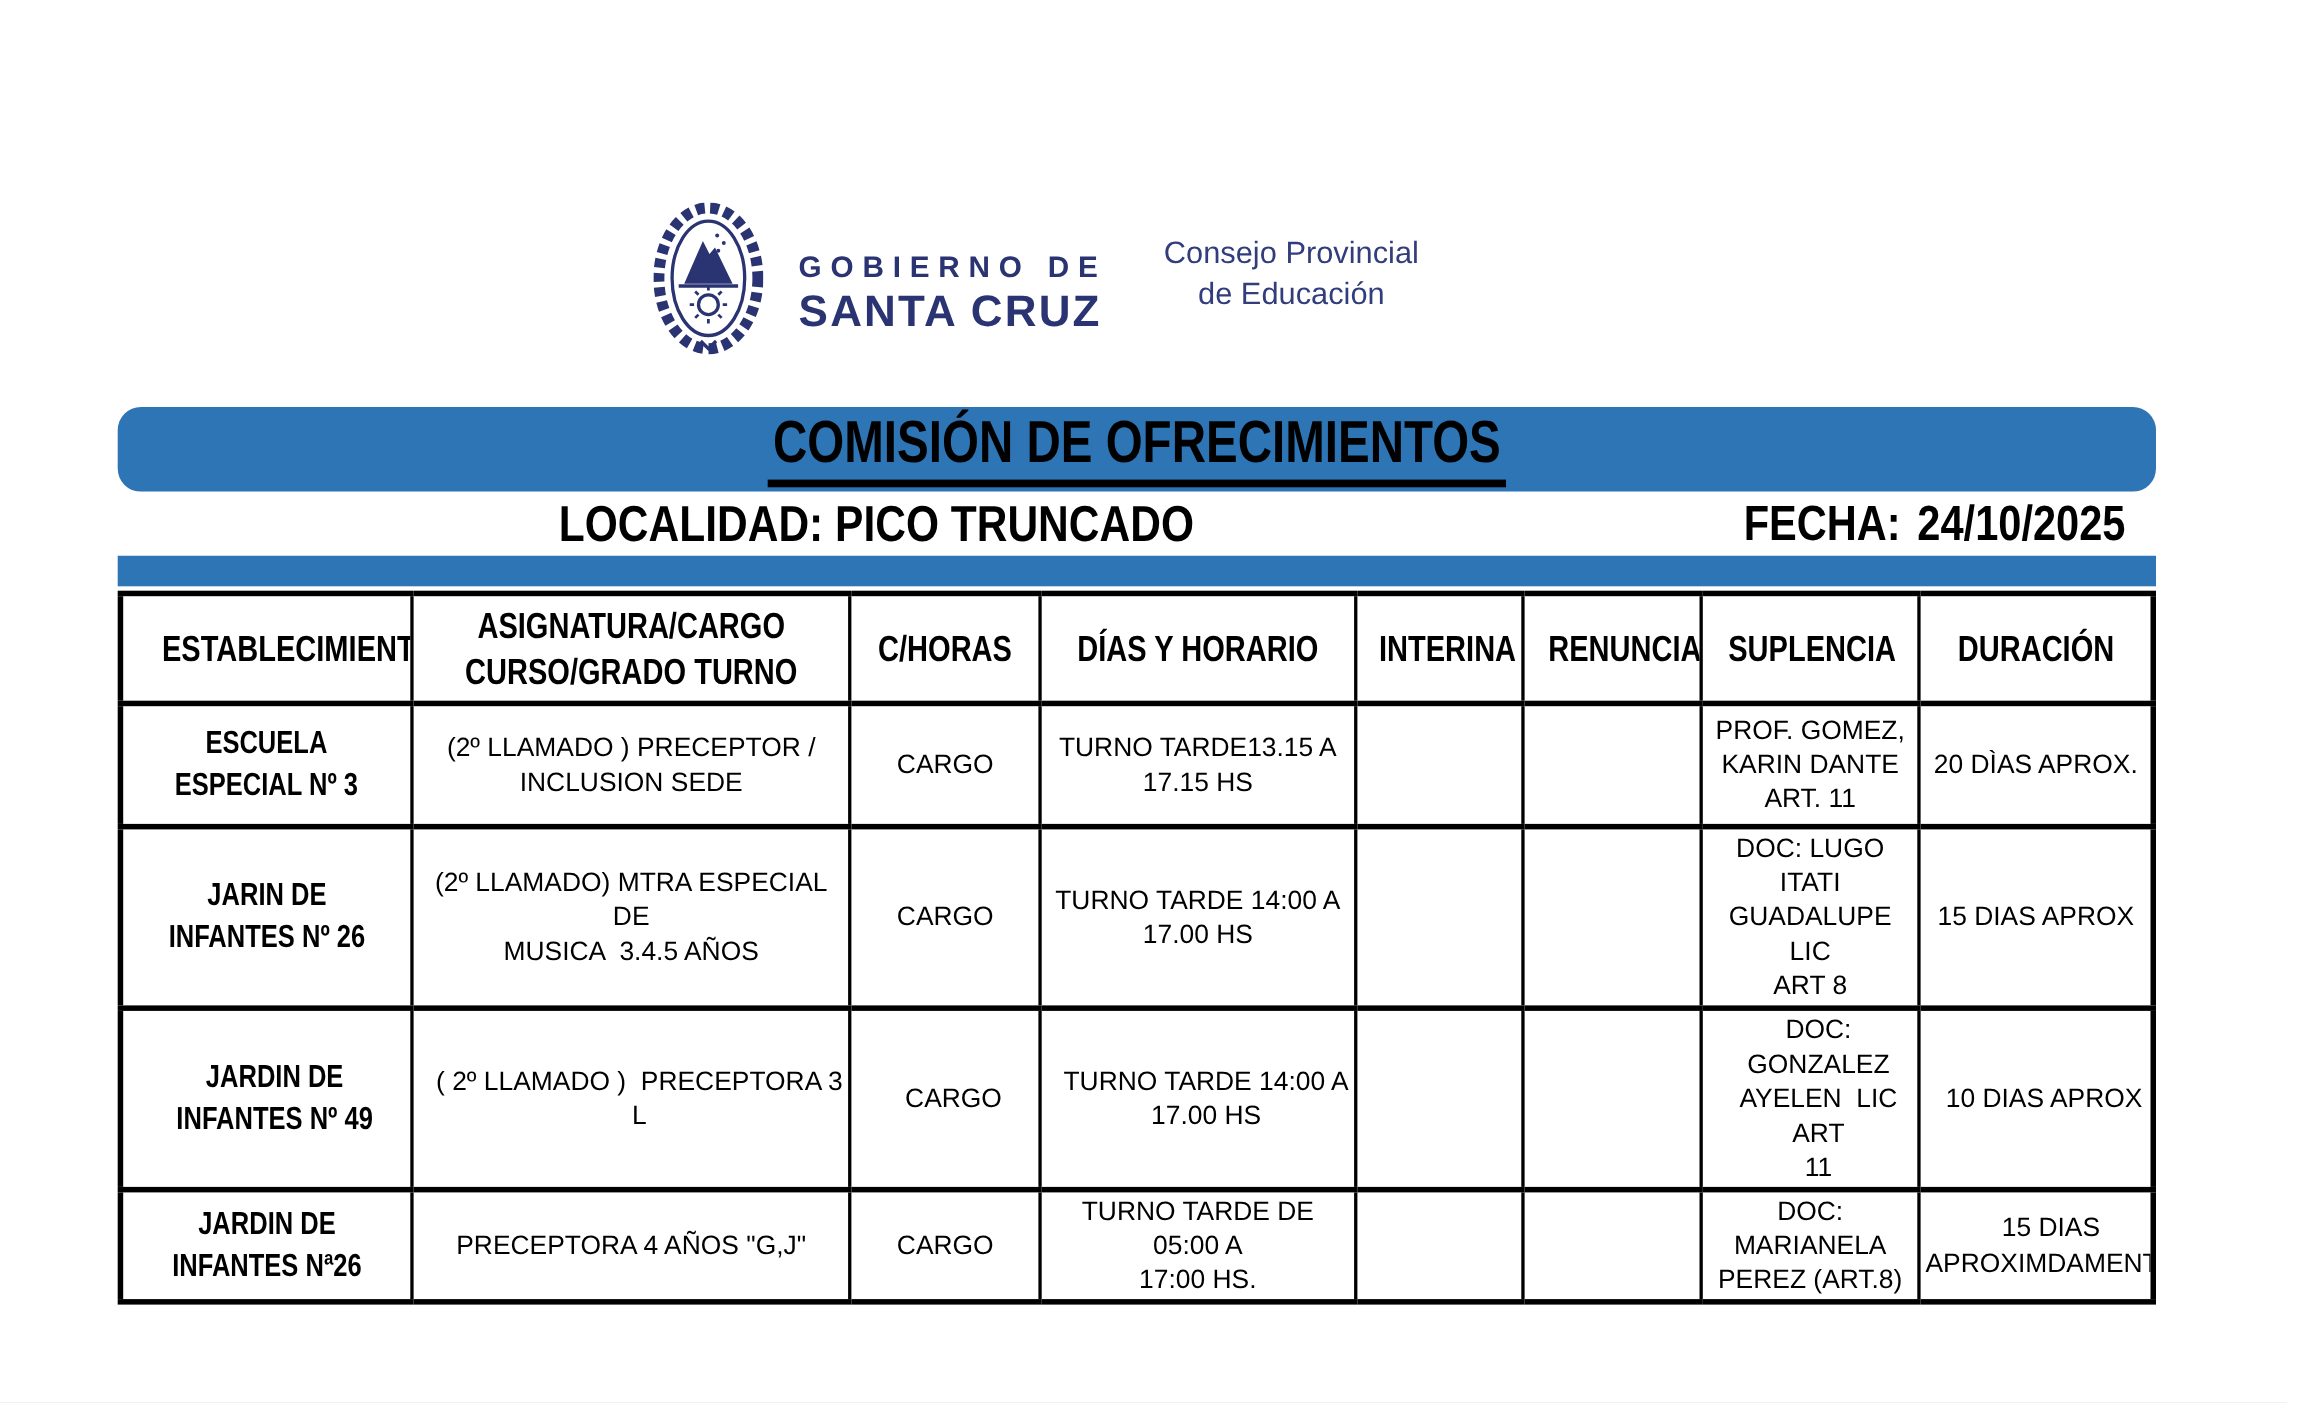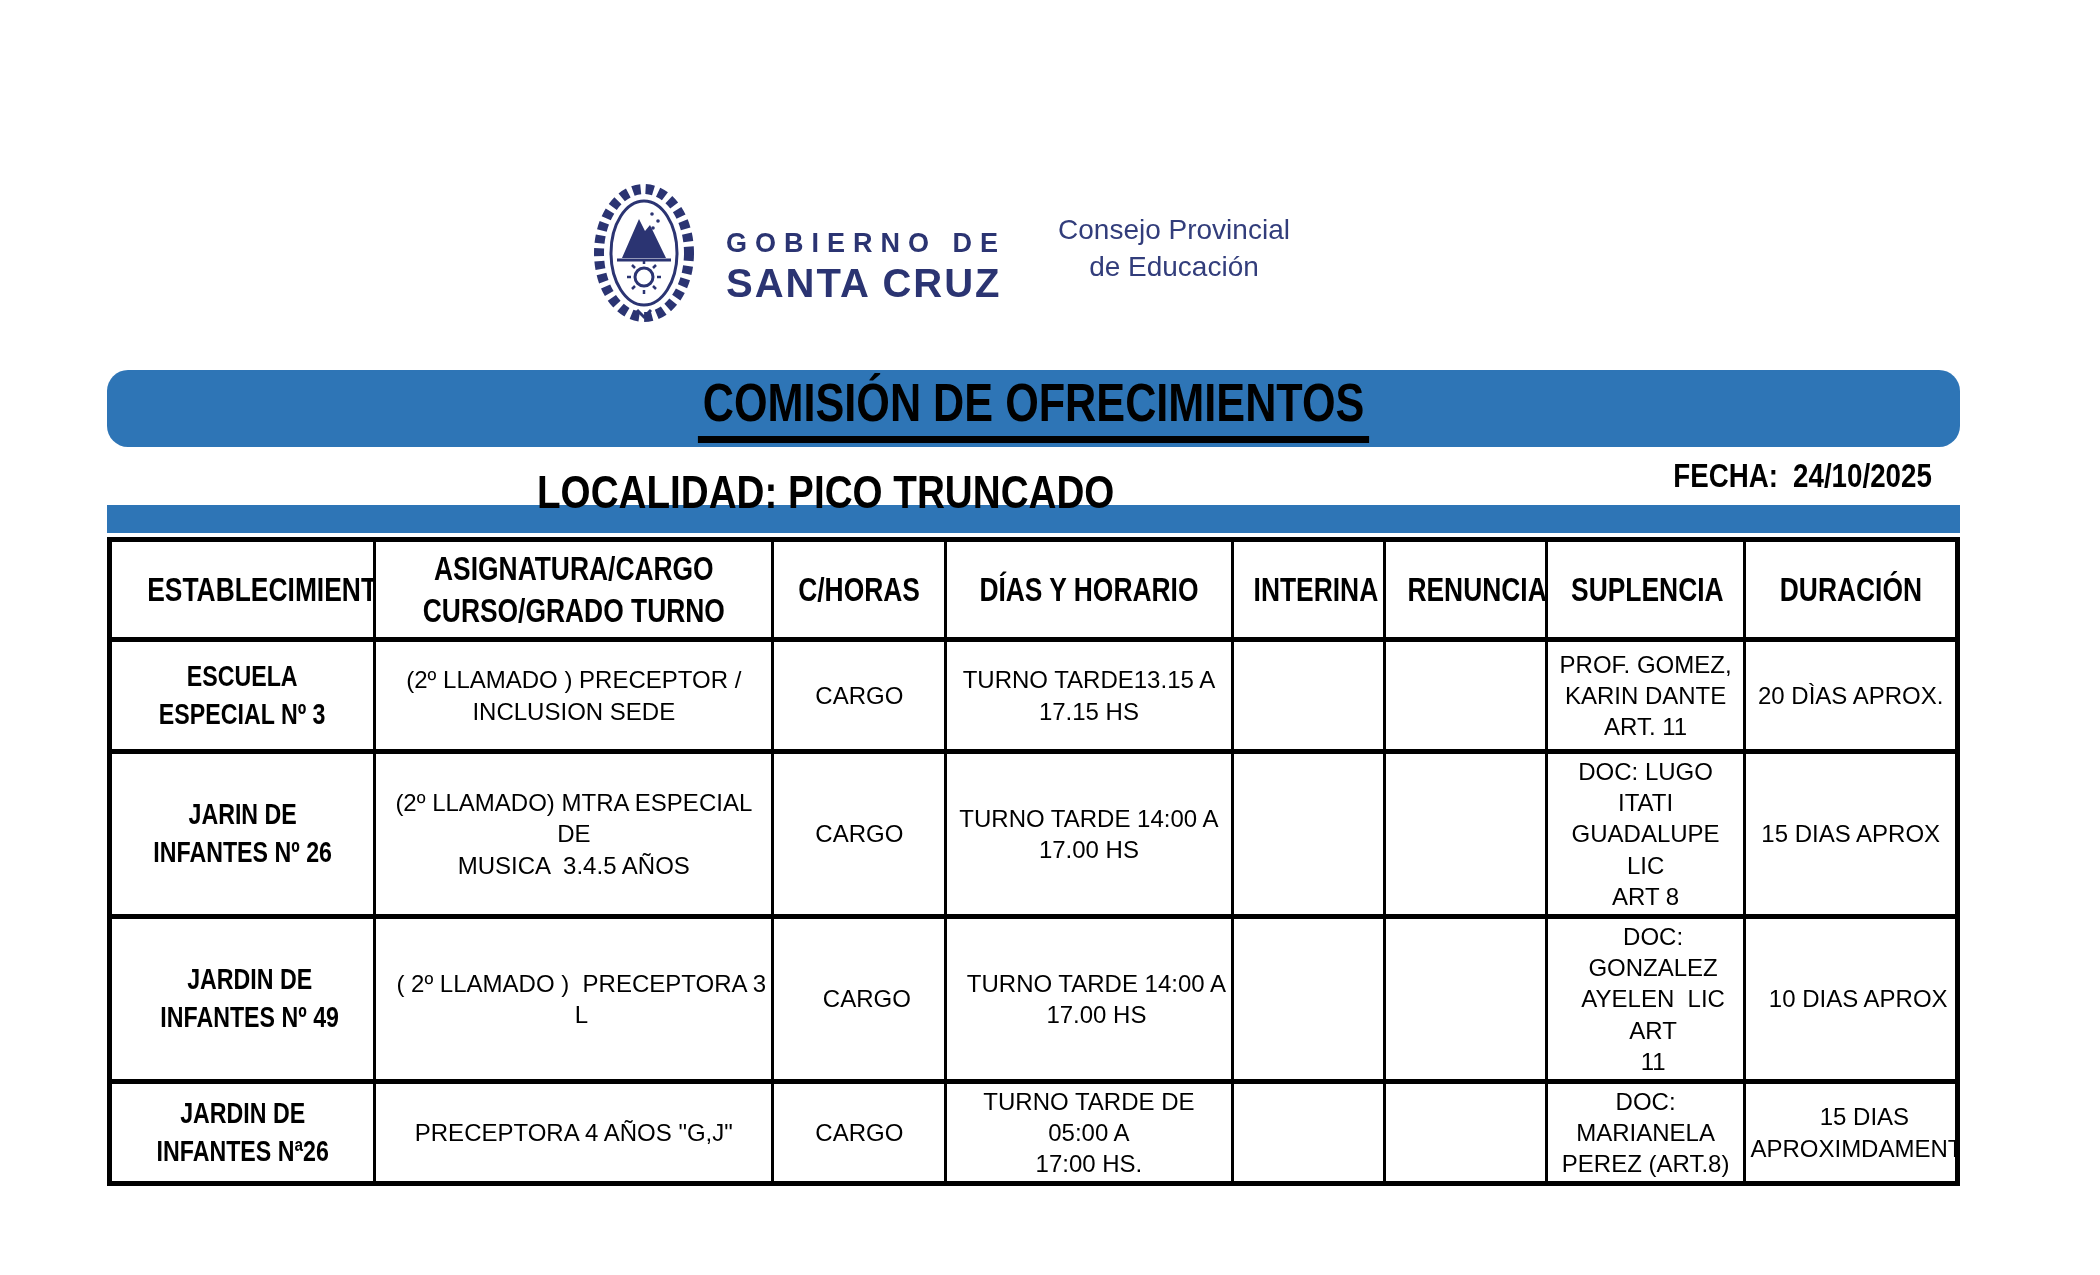--- a/index.html
+++ b/index.html
@@ -23,23 +23,23 @@
   .title-banner {
     height:77px; background:#2E75B6;
     display:flex; align-items:center; justify-content:center;border-radius:21px;
   }
   .cond { display:inline-block; white-space:pre-wrap; transform:scaleX(0.8); transform-origin:center; }
   .title-text {
     font-size:54px; font-weight:700; line-height:1.0;
     border-bottom:7px solid #000; padding:0 6px 7px 6px;
   }
   .subheader { position:relative; height:58px; background:#fff; }
-  .localidad { position:absolute; left:401px; top:16px; height:58px; line-height:58px; font-size:46px; font-weight:700;margin-left:29px; }
+  .localidad { position:absolute; left:401px; top:0; height:58px; line-height:58px; font-size:46px; font-weight:700; }
   .localidad .cond { transform-origin:left center; transform:scaleX(0.84); white-space:nowrap; }
-  .fecha { position:absolute; right:28px; top:0; height:62px; line-height:58px; font-size:33px; font-weight:700; }
+  .fecha { position:absolute; right:28px; top:0; height:62px; line-height:58px; font-size:45px; font-weight:700; }
   .fecha .cond { transform-origin:right center; transform:scaleX(0.84); white-space:nowrap; }
   .fecha-label { margin-right:18px; }
   .blue-bar { height:28px; background:#2E75B6; }
 
   
   table.offers { width:100%; border-collapse:collapse; table-layout:fixed; margin-top:4px;
                  border:5px solid #000; }
   .offers th, .offers td {
     border:3px solid #000; border-top-width:5px; border-bottom-width:5px;
     text-align:center; vertical-align:middle; padding:2px 4px; overflow:hidden;

